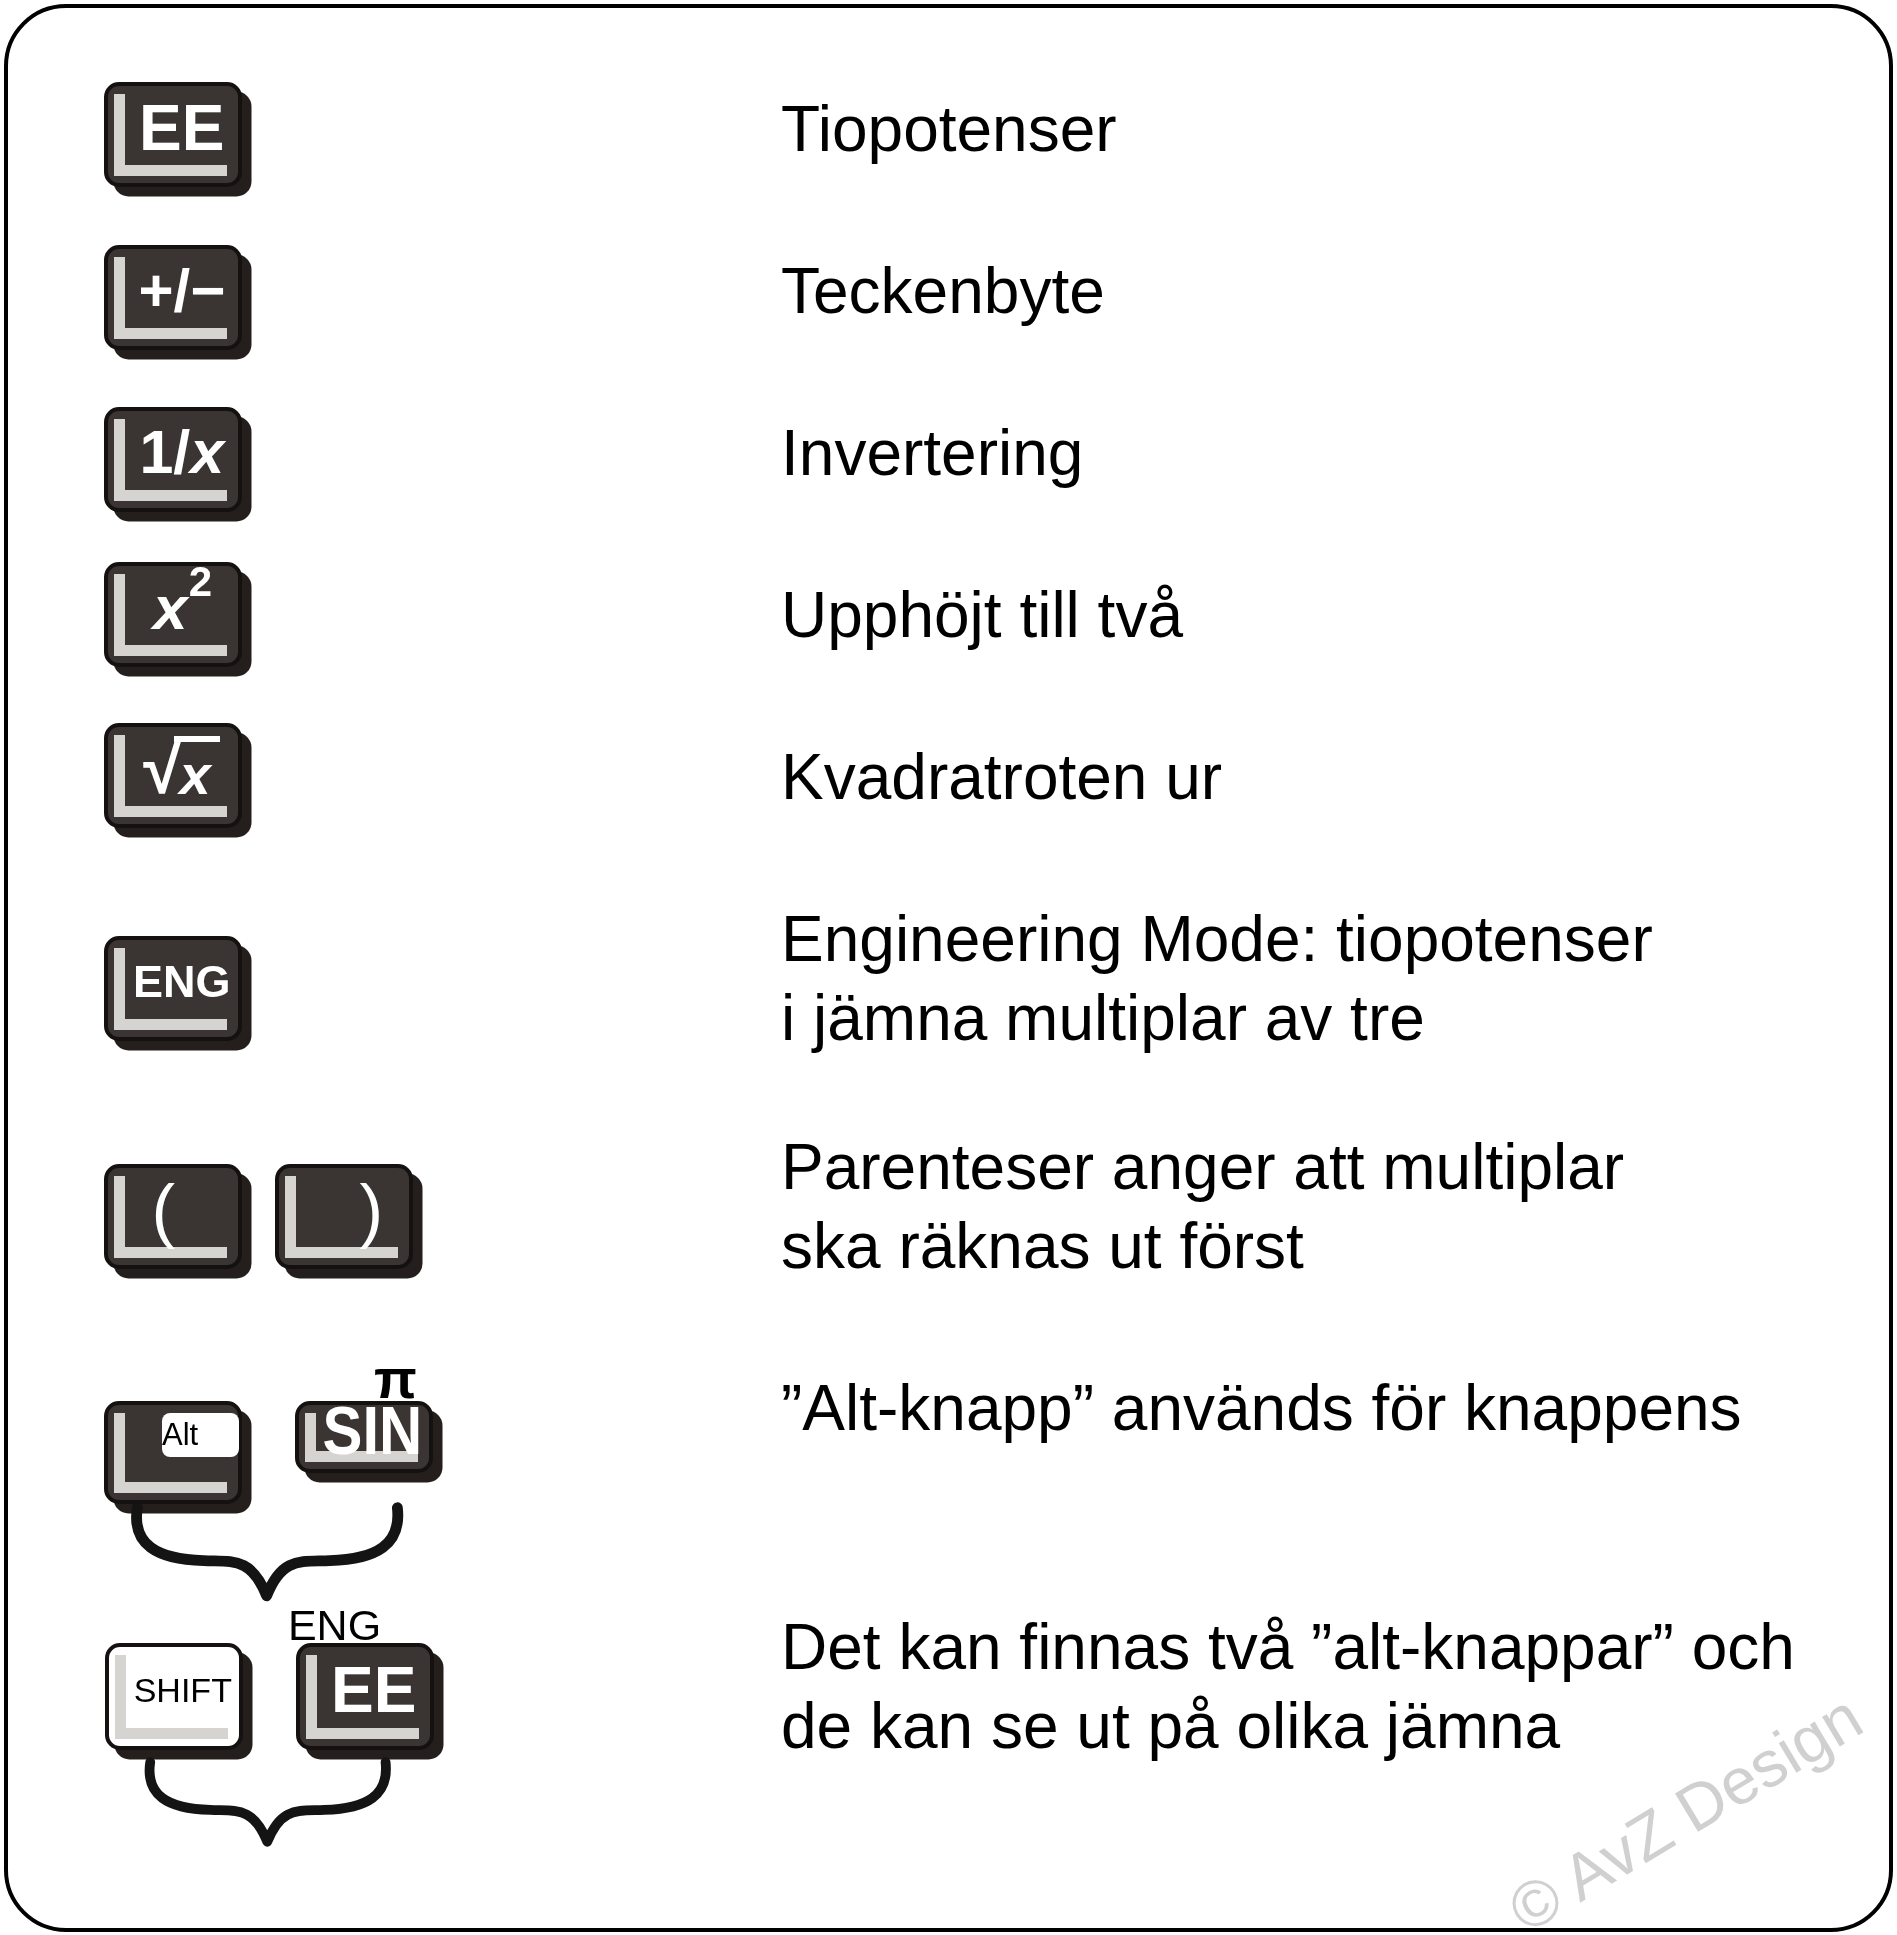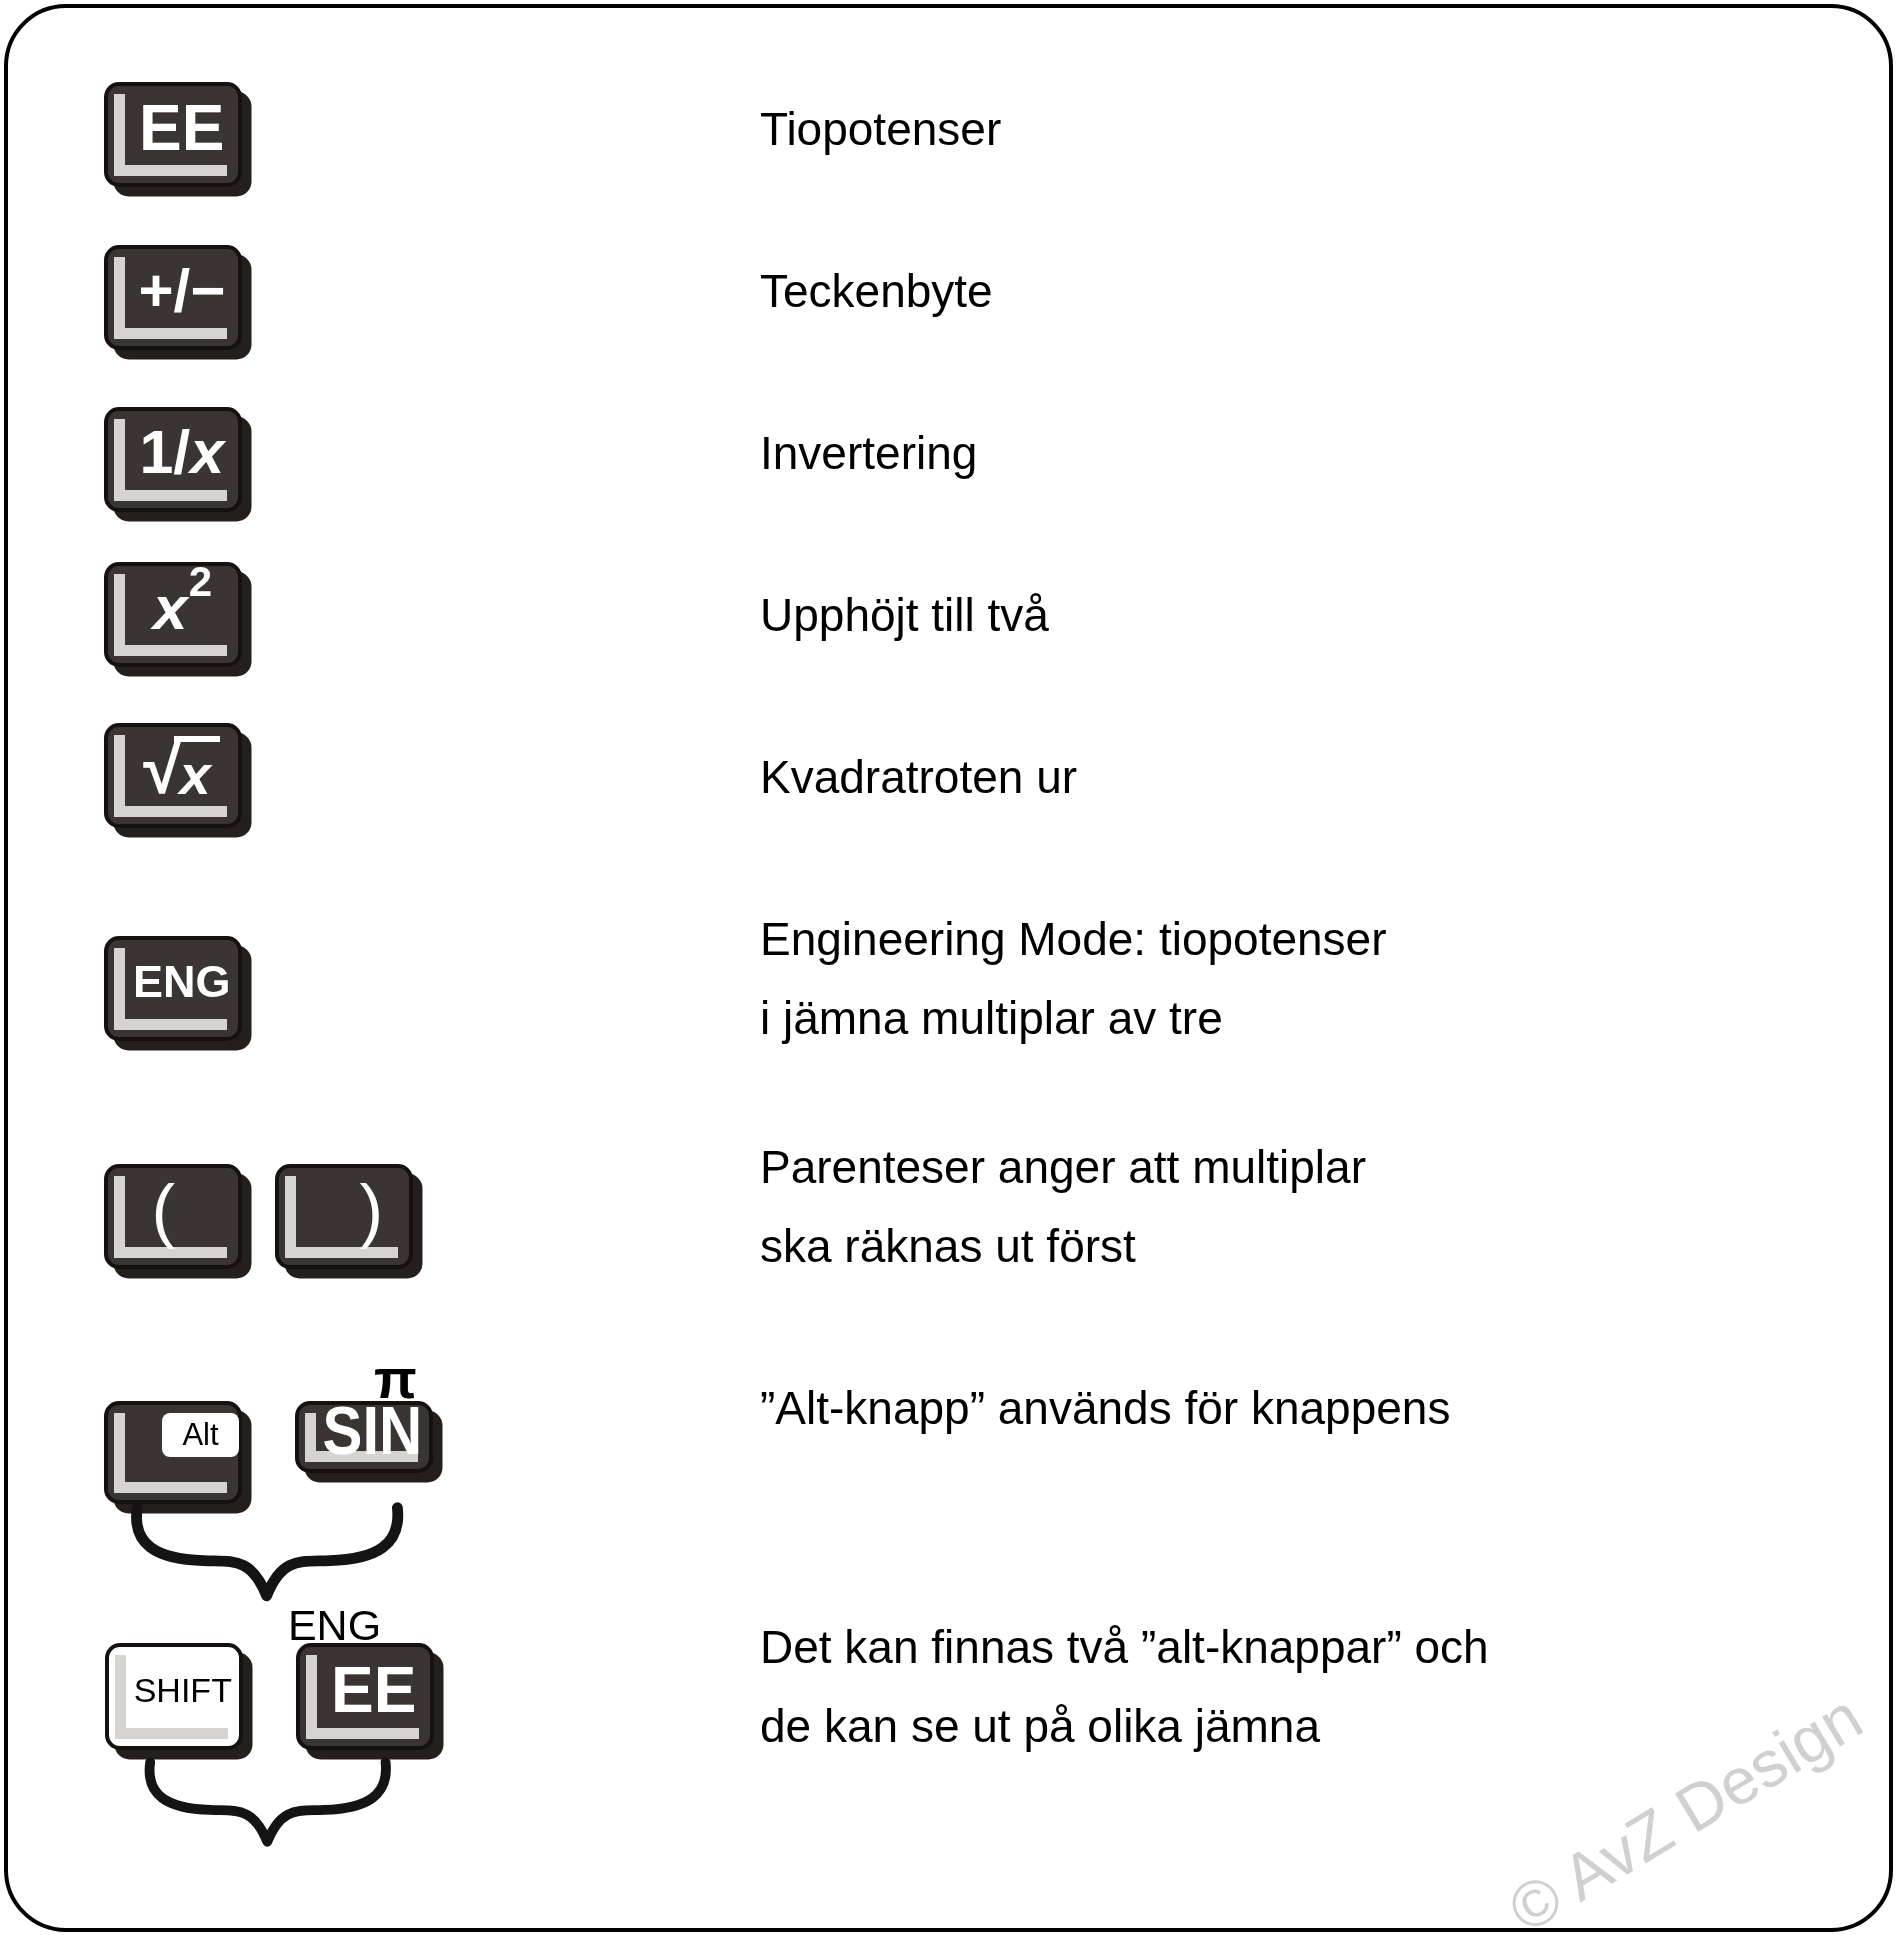--- a/index.html
+++ b/index.html
@@ -32,33 +32,33 @@
   .klabel i{font-style:italic;}
   .klabel sup{font-size:42px;line-height:0;position:relative;top:-26px;left:1.4px;}
   .sqrtwrap{display:flex;align-items:flex-start;}
   .sqrtwrap .rad{font-size:71px;line-height:1;}
   .sqrtwrap .vinc{
     margin:2.7px 0 0 -8.1px;border-top:6.8px solid #fff;
     padding:5.4px 9.5px 0 5.4px;font-size:56px;line-height:1;
   }
   .alt-box{
     position:absolute;left:54px;top:8.1px;width:77px;height:44px;border-radius:8.1px;
-    background:#fff;display:flex;align-items:center;justify-content:center;
+    background:#fff;display:flex;align-items:center;justify-content:flex-start;
     color:#000;font-size:31px;font-weight:normal;
   }
   .condensed{transform:scaleX(0.88);}
   
   .alt-fn{
     position:absolute;text-align:center;color:#000;line-height:1;white-space:nowrap;
   }
   .alt-fn.pi{font-size:56px;font-weight:bold;}
   .alt-fn.eng{font-size:43px;}
   
   .desc{
-    position:absolute;left:760px;font-size:46px;line-height:79px;
+    position:absolute;left:781px;font-size:64px;line-height:79px;
     white-space:nowrap;color:#000;
   }
   
   .brace{position:absolute;}
   .brace path{fill:none;stroke:#141414;stroke-width:16;stroke-linecap:round;stroke-linejoin:round;}
   
   .watermark{
     position:absolute;left:1515px;top:1875px;height:81px;line-height:81px;
     font-size:65px;white-space:nowrap;
     transform:rotate(-31deg);transform-origin:0 50%;

